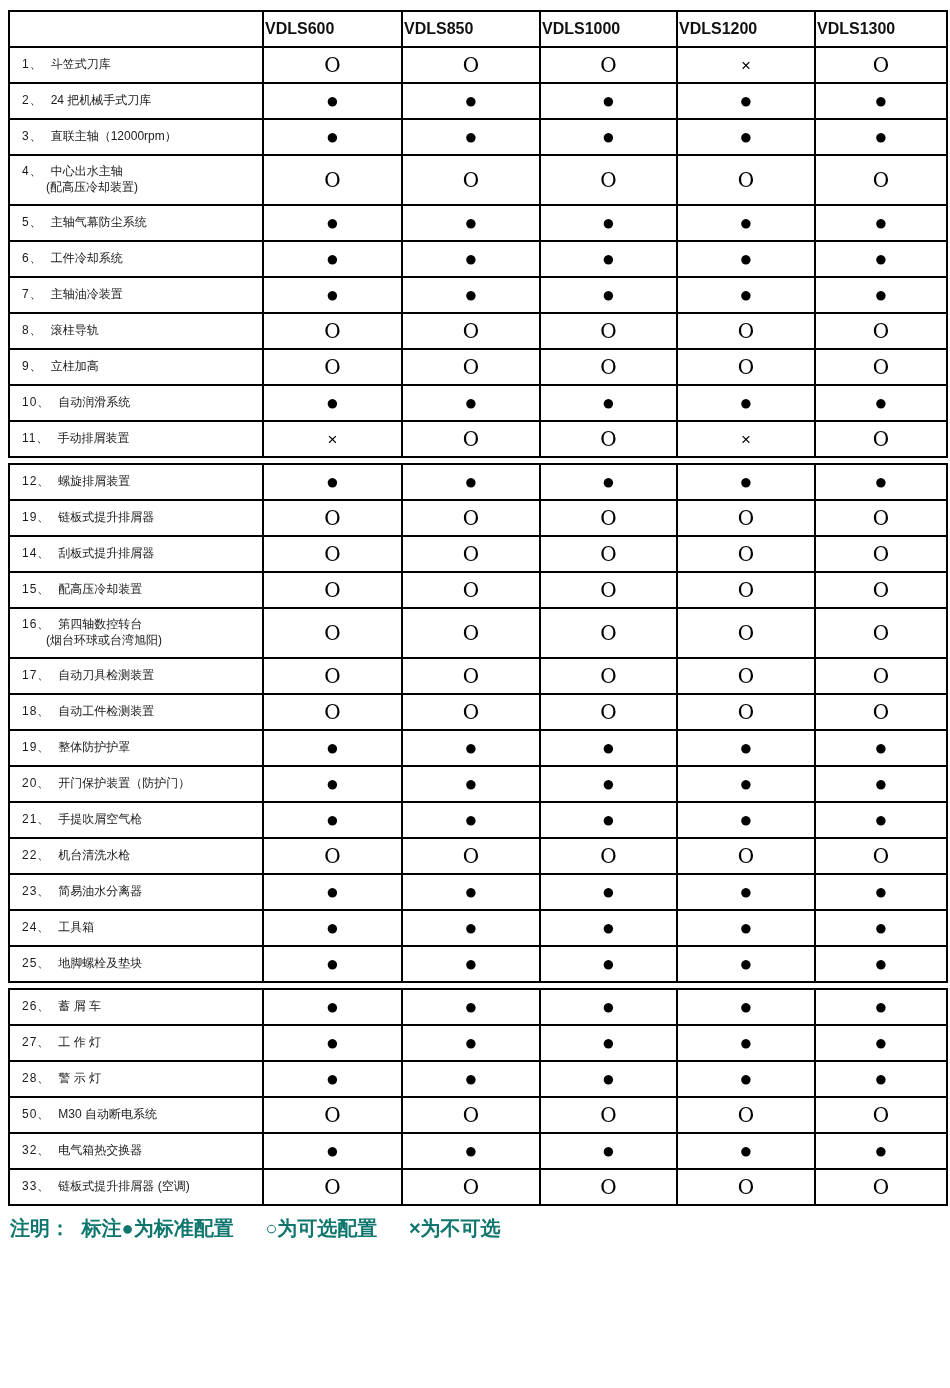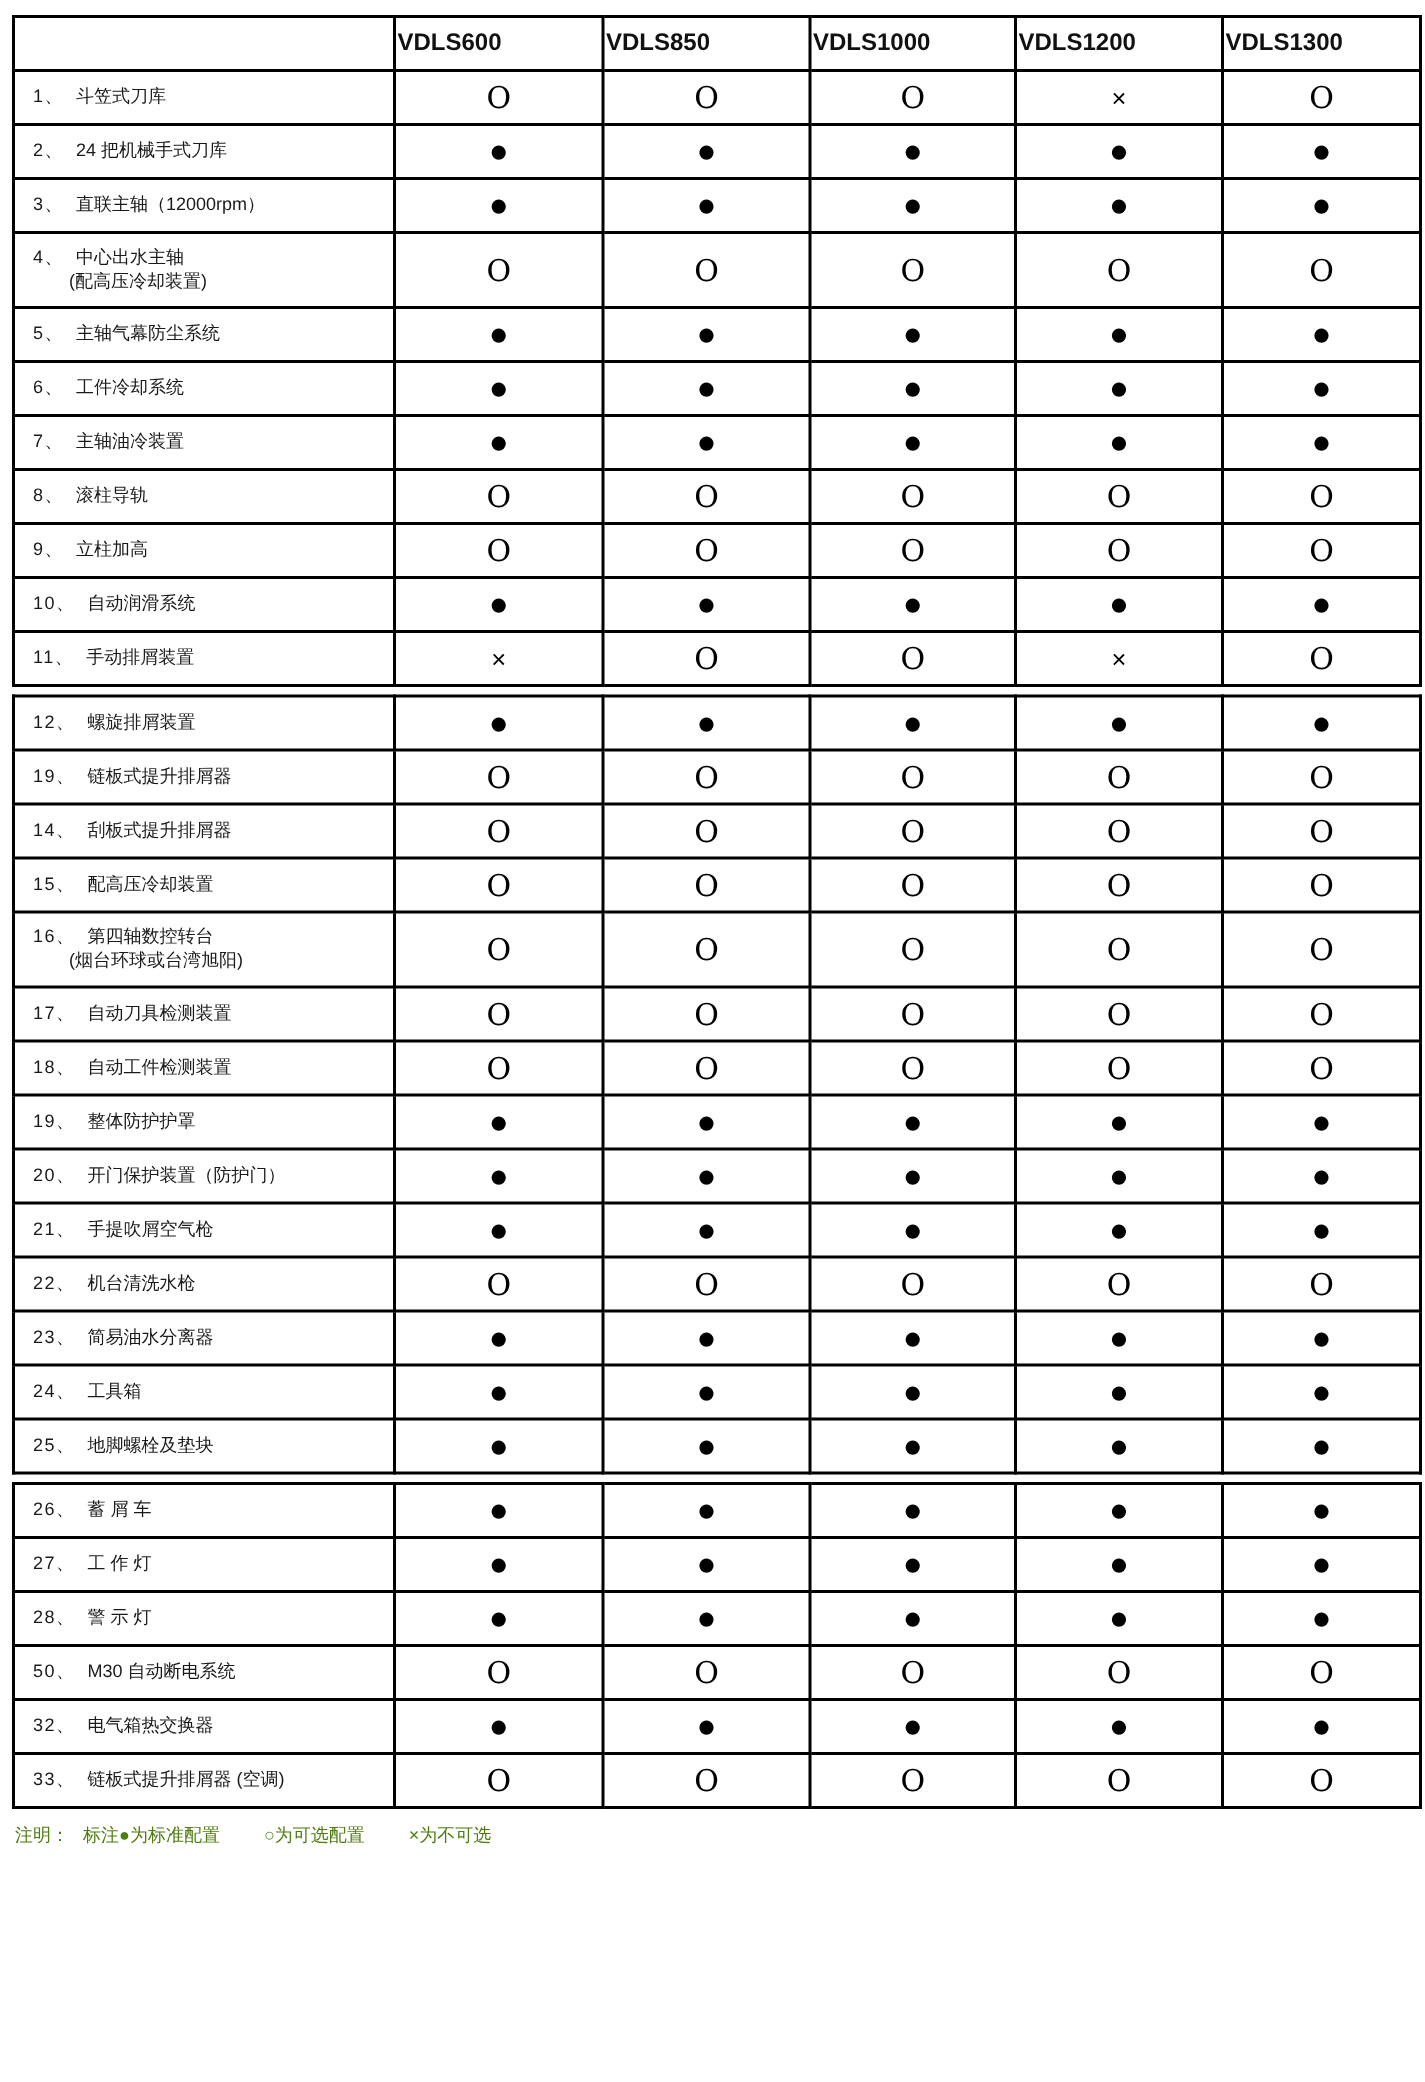--- a/index.html
+++ b/index.html
@@ -59,23 +59,23 @@
   td.mark-standard { font-size: 22px; line-height: 1; }
   td.mark-optional {
     font-family: "DejaVu Serif", "Liberation Serif", serif;
     font-size: 20px;
     line-height: 1;
   }
   td.mark-unavailable { font-size: 17px; line-height: 1; }
   .legend {
     margin-top: 9px;
     padding-left: 2px;
-    font-size: 12px;
-    font-weight: normal;
-    color: #4d7c0f;
+    font-size: 20px;
+    font-weight: bold;
+    color: #0f766e;
     white-space: nowrap;
   }
   .legend .seg-prefix { margin-right: 6px; }
   .legend .seg { margin-right: 26px; }
 </style>
 </head>
 <body>
 
 <div class="page">
 

